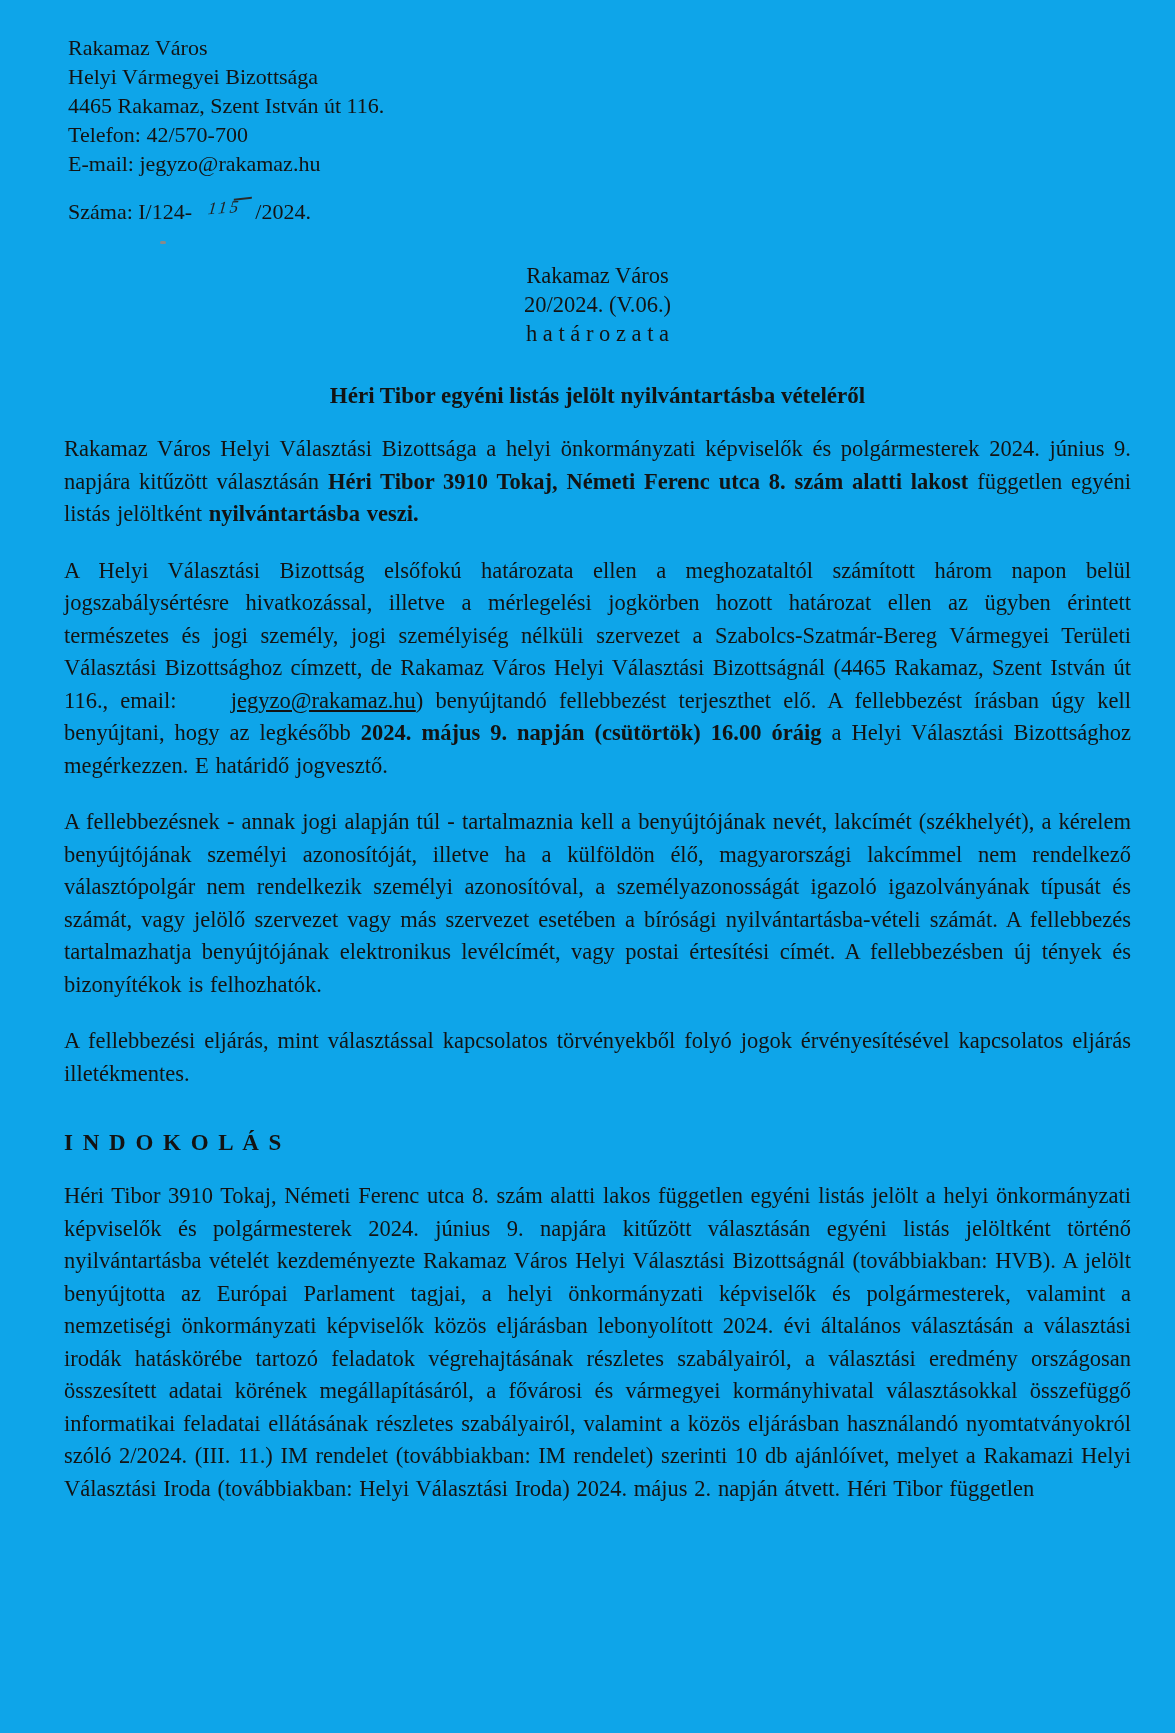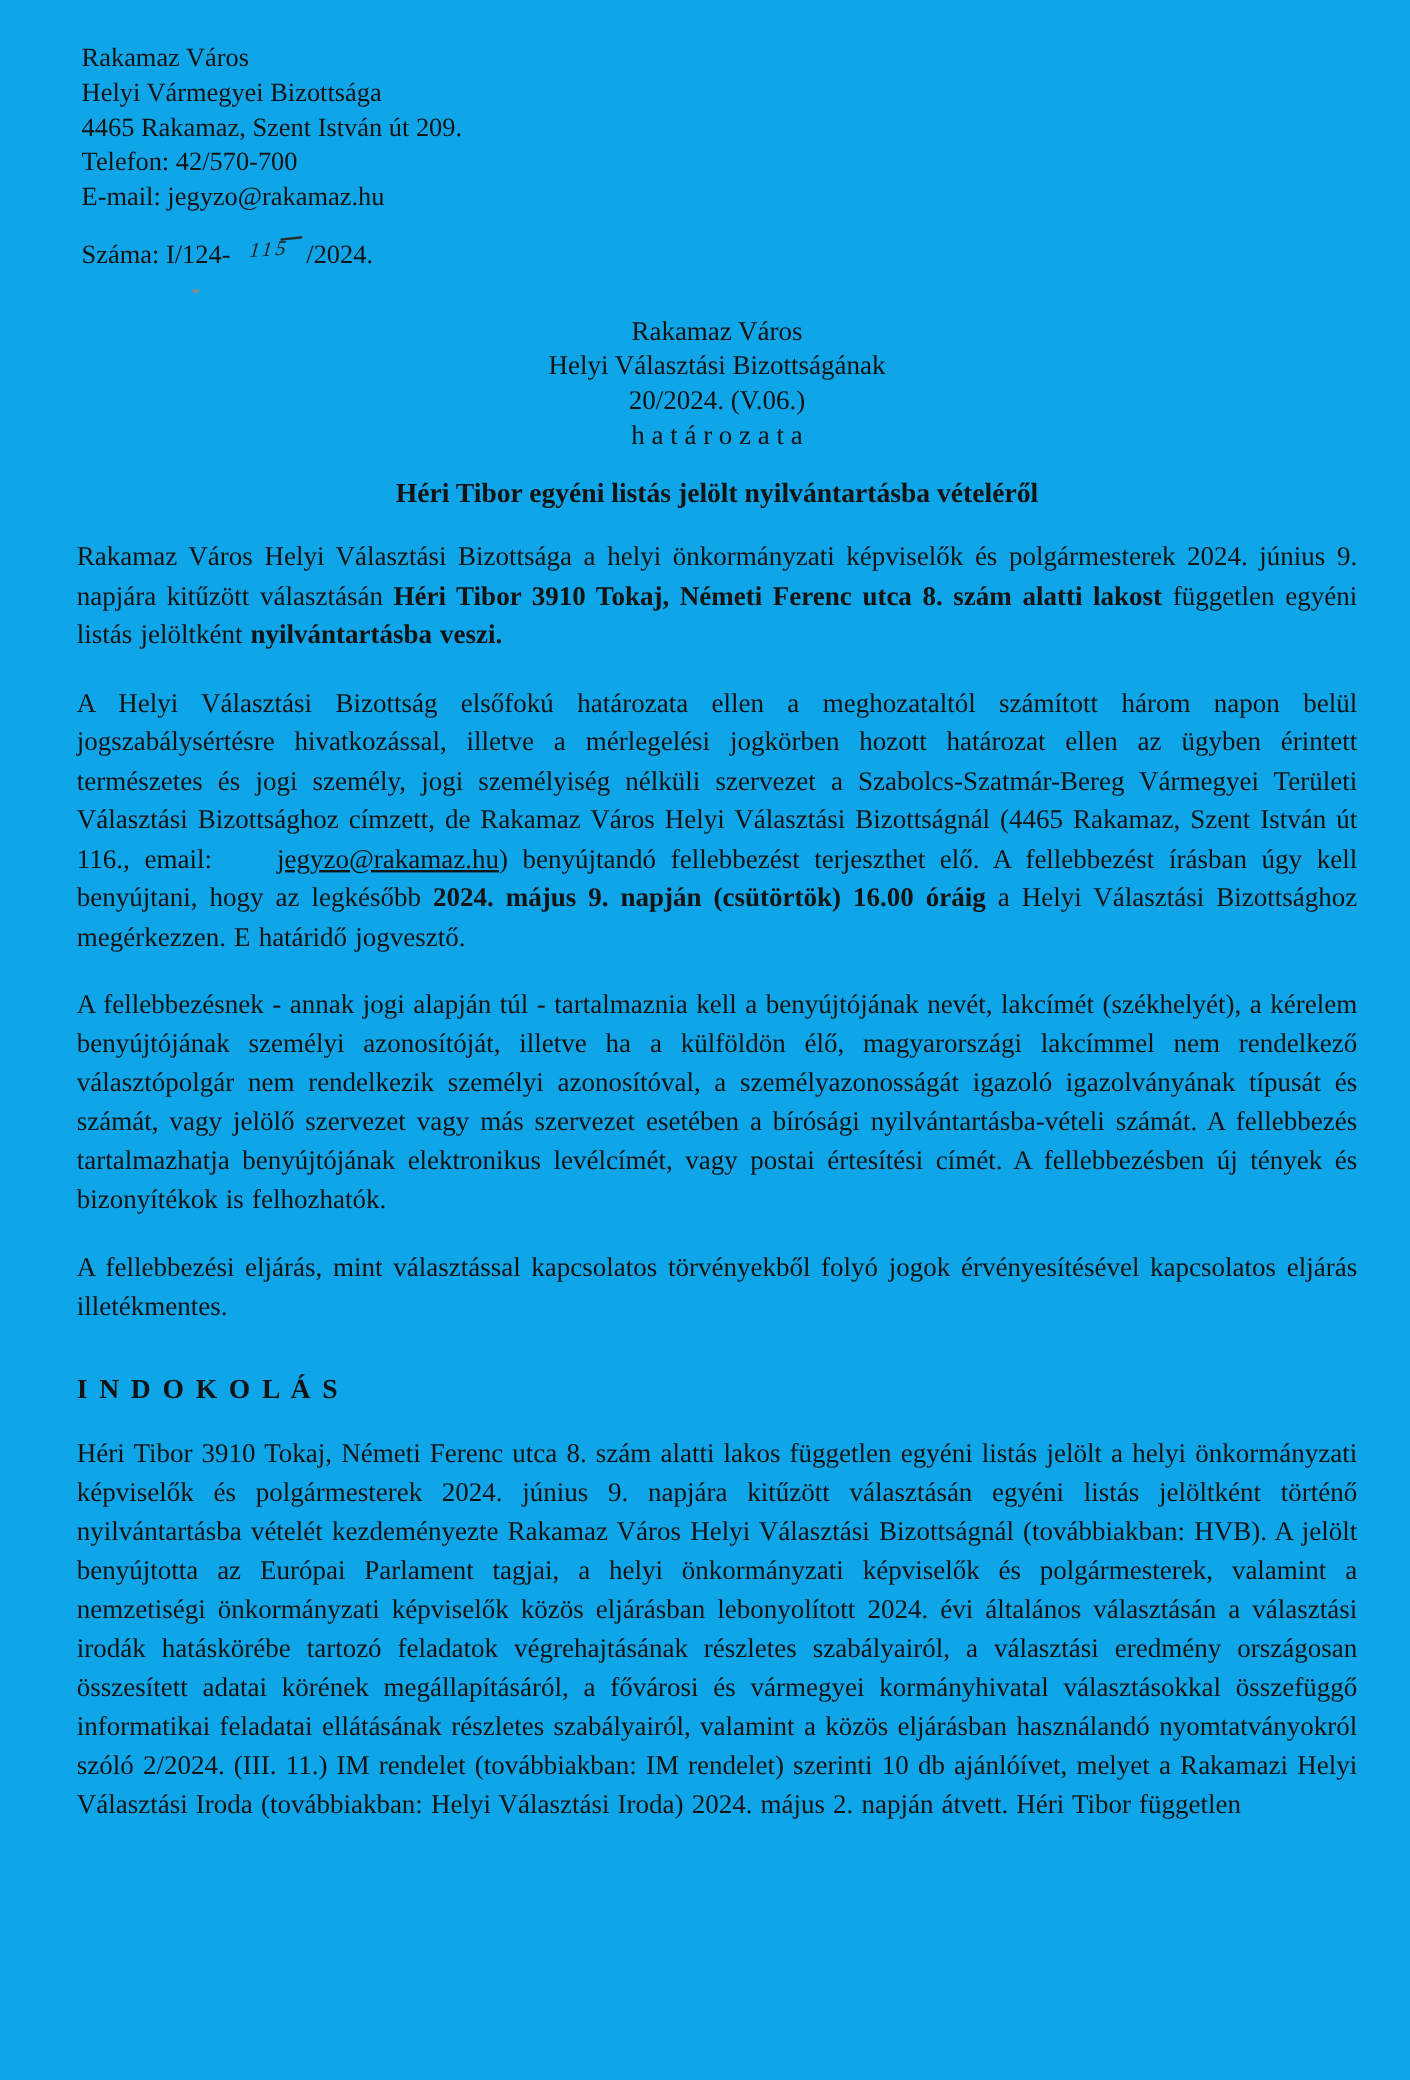--- a/index.html
+++ b/index.html
@@ -50,21 +50,21 @@
   .center-block {
     text-align: center;
     font-size: 22.5px;
     line-height: 29px;
     margin-top: 36px;
   }
   .subject {
     text-align: center;
     font-size: 23px;
     font-weight: bold;
-    margin: 21px 0 0 0;
+    margin: 35px 0 0 0;
   }
   .body-par {
     font-size: 22.5px;
     line-height: 32.5px;
     text-align: justify;
     margin: 24px 0 0 0;
     word-spacing: 0.05em;
   }
   .indokolas {
     text-align: left;
@@ -77,34 +77,33 @@
   .email-underline { text-decoration: underline; margin-left: 42px; }
 </style>
 </head>
 <body>
 
 <div class="page">
 
   <div class="letterhead">
     <div>Rakamaz Város</div>
     <div>Helyi Vármegyei Bizottsága</div>
-    <div>4465 Rakamaz, Szent István út 209.</div>
+    <div>4465 Rakamaz, Szent István út 116.</div>
     <div>Telefon: 42/570-700</div>
     <div>E-mail: jegyzo@rakamaz.hu</div>
   </div>
 
   <div class="case-line">
     <span>Száma: I/124-</span><span class="handwritten">115</span><span>/2024.</span>
   </div>
 
   <div class="artifact-dot"></div>
 
   <div class="center-block">
     <div>Rakamaz Város</div>
-    <div>Helyi Választási Bizottságának</div>
     <div>20/2024. (V.06.)</div>
     <div>h a t á r o z a t a</div>
   </div>
 
   <div class="subject">Héri Tibor egyéni listás jelölt nyilvántartásba vételéről</div>
 
   <p class="body-par"><span>Rakamaz Város Helyi Választási Bizottsága a helyi önkormányzati képviselők és polgármesterek 2024. június 9. napjára kitűzött választásán </span><b>Héri Tibor 3910 Tokaj, Németi Ferenc utca 8. szám alatti lakost</b><span> független egyéni listás jelöltként </span><b>nyilvántartásba veszi.</b></p>
 
   <p class="body-par"><span>A Helyi Választási Bizottság elsőfokú határozata ellen a meghozataltól számított három napon belül jogszabálysértésre hivatkozással, illetve a mérlegelési jogkörben hozott határozat ellen az ügyben érintett természetes és jogi személy, jogi személyiség nélküli szervezet a Szabolcs-Szatmár-Bereg Vármegyei Területi Választási Bizottsághoz címzett, de Rakamaz Város Helyi Választási Bizottságnál (4465 Rakamaz, Szent István út 116., email: </span><span class="email-underline">jegyzo@rakamaz.hu</span><span>) benyújtandó fellebbezést terjeszthet elő. A fellebbezést írásban úgy kell benyújtani, hogy az legkésőbb </span><b>2024. május 9. napján (csütörtök) 16.00 óráig</b><span> a Helyi Választási Bizottsághoz megérkezzen. E határidő jogvesztő.</span></p>
 

